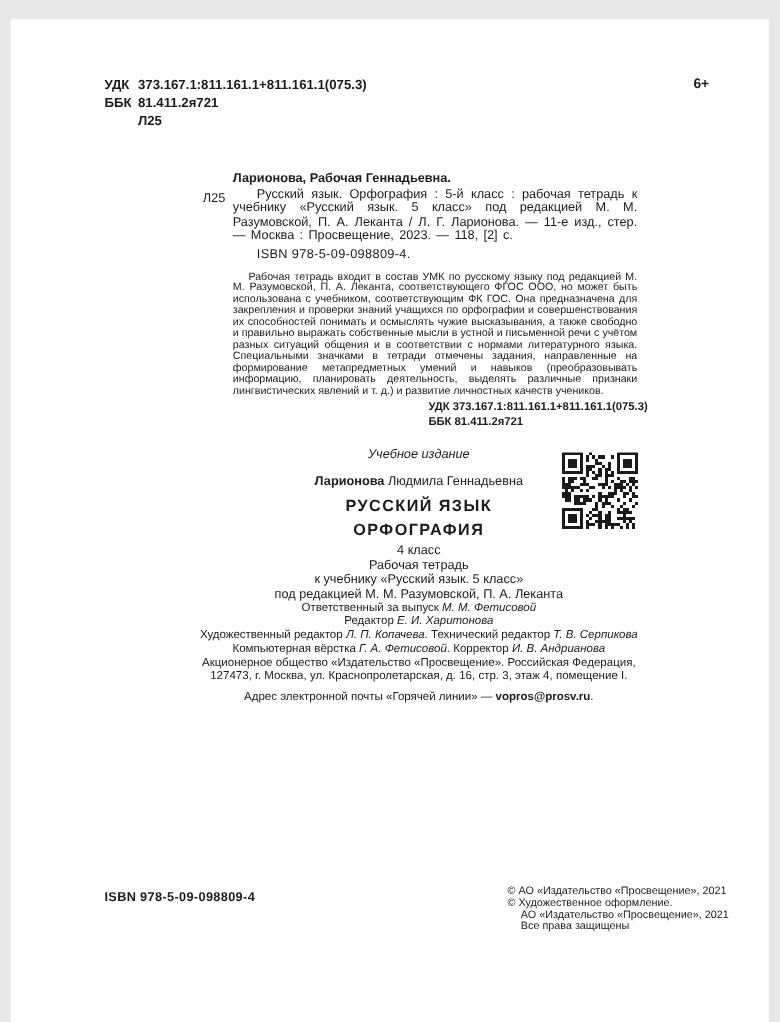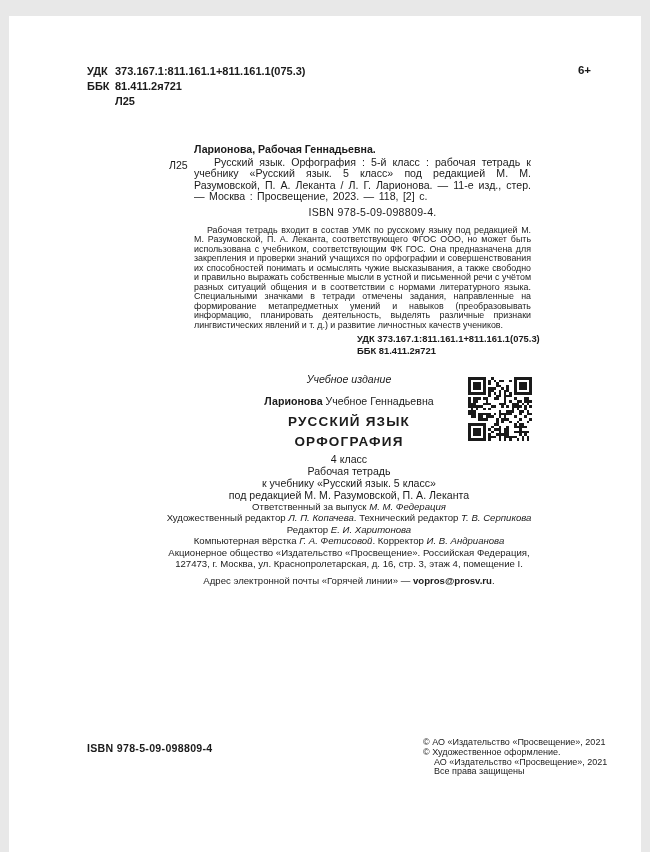--- a/index.html
+++ b/index.html
@@ -15,21 +15,21 @@
   
   .top-codes{position:absolute;top:48px;left:78px;font-size:11px;font-weight:bold;line-height:15px;}
   .top-codes .lbl{display:inline-block;width:28px;}
   .age-mark{position:absolute;top:48px;right:50px;font-size:11.5px;font-weight:bold;}
   
   .catalog{position:absolute;top:128px;left:160px;width:362px;font-size:10.6px;line-height:11.6px;}
   .catalog .margin-code{position:absolute;left:0;top:16px;}
   .catalog p{margin:0;}
   .catalog .author{margin-left:25px;font-weight:bold;}
   .catalog .descr{margin-left:25px;text-align:justify;text-indent:20px;word-spacing:1.5px;margin-top:1px;}
-  .catalog .isbn-line{margin-left:45px;margin-top:4px;letter-spacing:.3px;text-align:center;}
+  .catalog .isbn-line{margin-left:45px;margin-top:4px;letter-spacing:.3px;}
   .catalog .annotation{margin-left:25px;margin-top:7px;font-size:8.9px;line-height:9.5px;text-align:justify;text-indent:13px;}
   .catalog .codes-footer{margin-left:188px;margin-top:3px;font-size:9.4px;line-height:12px;font-weight:bold;white-space:nowrap;}
   
   .qr{position:absolute;top:361px;left:459px;width:64px;height:64px;}
   .qr svg{width:100%;height:100%;display:block;}
   
   .edition{position:absolute;top:357px;left:78px;width:524px;text-align:center;font-size:10.6px;line-height:12px;}
   .edition div{margin:0;}
   .ed-type{font-style:italic;}
   .ed-author{margin-top:10px !important;}
@@ -376,32 +376,32 @@
         <rect x="14" y="24" width="1" height="1"></rect>
         <rect x="16" y="24" width="1" height="1"></rect>
         <rect x="19" y="24" width="1" height="1"></rect>
         <rect x="21" y="24" width="1" height="1"></rect>
         <rect x="23" y="24" width="1" height="1"></rect>
       </svg>
     </div>
 
   <div class="edition">
     <div class="ed-type">Учебное издание</div>
-    <div class="ed-author"><span class="surname">Ларионова</span><span> Учебное Геннадьевна</span></div>
+    <div class="ed-author"><span class="surname">Ларионова</span><span> Людмила Геннадьевна</span></div>
     <div class="ed-title1">РУССКИЙ ЯЗЫК</div>
     <div class="ed-title2">ОРФОГРАФИЯ</div>
     <div class="ed-grade">4 класс</div>
     <div>Рабочая тетрадь</div>
     <div>к учебнику «Русский язык. 5 класс»</div>
     <div>под редакцией М. М. Разумовской, П. А. Леканта</div>
 
     <div class="credits">
-      <div><span>Ответственный за выпуск </span><span class="nm">М. М. Федерация</span></div>
+      <div><span>Ответственный за выпуск </span><span class="nm">М. М. Фетисовой</span></div>
+      <div><span>Редактор </span><span class="nm">Е. И. Харитонова</span></div>
       <div><span>Художественный редактор </span><span class="nm">Л. П. Копачева</span><span>. Технический редактор </span><span class="nm">Т. В. Серпикова</span></div>
-      <div><span>Редактор </span><span class="nm">Е. И. Харитонова</span></div>
       <div><span>Компьютерная вёрстка </span><span class="nm">Г. А. Фетисовой</span><span>. Корректор </span><span class="nm">И. В. Андрианова</span></div>
     </div>
 
 
     <div class="publisher">
       <div>Акционерное общество «Издательство «Просвещение».  Российская Федерация,</div>
       <div>127473, г. Москва, ул. Краснопролетарская, д. 16, стр. 3, этаж 4, помещение I.</div>
       <div class="pub-email"><span>Адрес электронной почты «Горячей линии» — </span><span class="email">vopros@prosv.ru</span><span>.</span></div>
     </div>
   </div>

